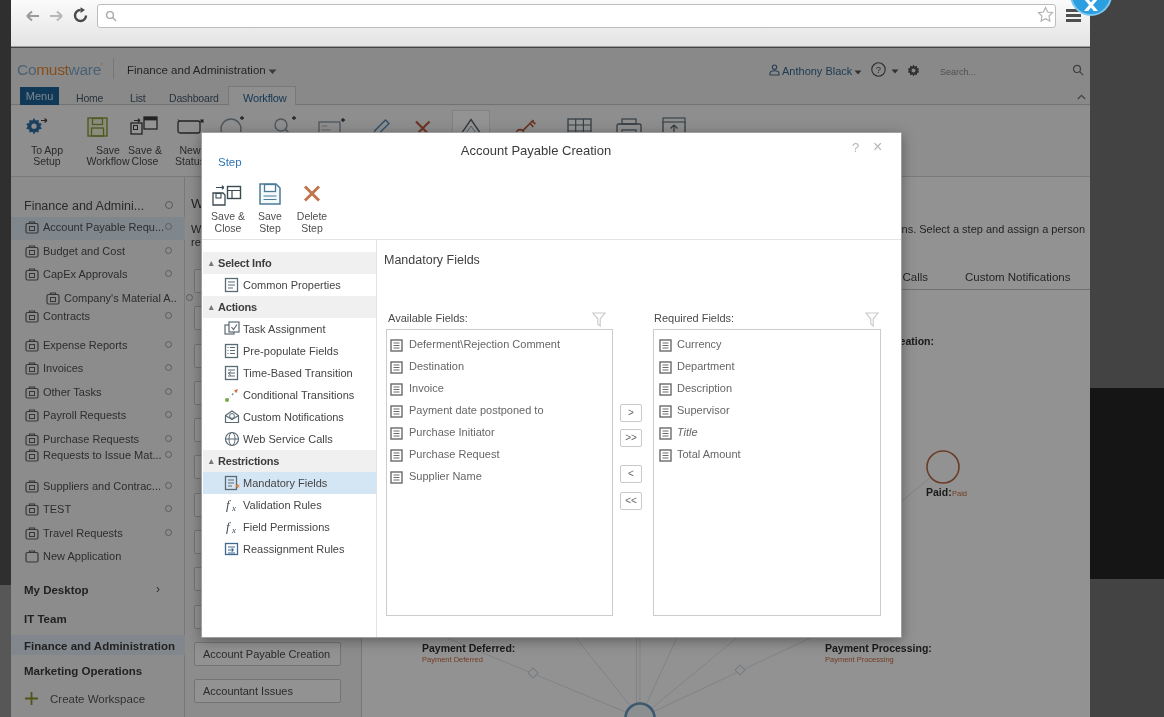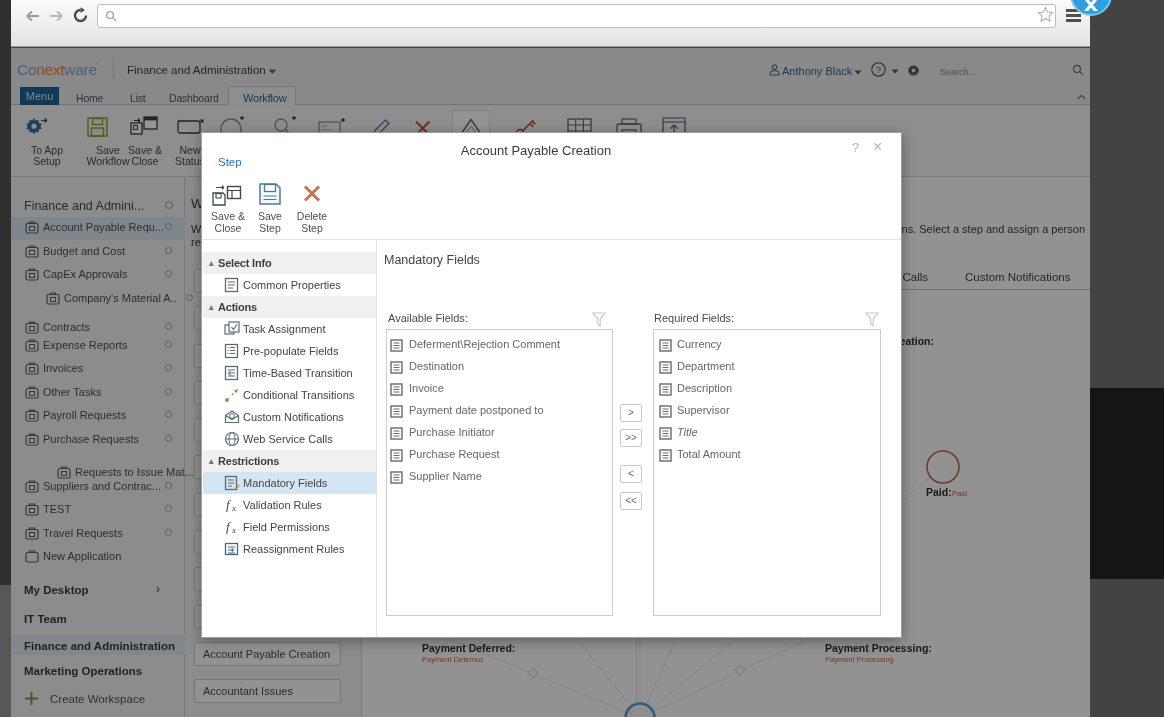--- a/index.html
+++ b/index.html
@@ -43,21 +43,21 @@
 
     <div class="abs" style="left:1055px;top:9px;width:15px;height:2.6px;background:#4f4f4f;"></div>
     <div class="abs" style="left:1055px;top:14px;width:15px;height:2.6px;background:#4f4f4f;"></div>
     <div class="abs" style="left:1055px;top:19px;width:15px;height:2.6px;background:#4f4f4f;"></div>
   </div>
 
   <div class="abs" id="app" style="left:0;top:48px;width:1079px;height:669px;background:#f1f1f1;overflow:hidden;">
 
     <div class="abs" style="left:0;top:0;width:1079px;height:57px;background:#ededed;border-bottom:1px solid #c6c6c6;"></div>
     <div class="abs" style="left:6px;top:13px;font-size:15.5px;letter-spacing:-0.3px;">
-      <span style="color:#7fa8c9;">Co</span><span style="color:#e8862d;">next</span><span style="color:#7fa8c9;">ware</span><span style="color:#e8862d;font-size:7px;vertical-align:7px;">′</span>
+      <span style="color:#7fa8c9;">Co</span><span style="color:#e8862d;">must</span><span style="color:#7fa8c9;">ware</span><span style="color:#e8862d;font-size:7px;vertical-align:7px;">′</span>
     </div>
     <div class="abs" style="left:102px;top:10px;width:1px;height:21px;background:#cccccc;"></div>
     <div class="abs" style="left:116px;top:16px;font-size:11.5px;color:#3f3f3f;">Finance and Administration</div>
     <svg class="abs" style="left:257px;top:21px;" width="9" height="6" viewBox="0 0 9 6">
         <path d="M0.5 0.5 L4.5 5 L8.5 0.5 Z" fill="#666"></path>
       </svg>
 
     <svg class="abs" style="left:758px;top:16px;" width="11" height="12" viewBox="0 0 11 12">
       <circle cx="5.5" cy="3.2" r="2.2" stroke="#4a6c8c" stroke-width="1.1" fill="none"></circle>
       <path d="M1 11 L1 9.5 Q1 6.8 5.5 6.8 Q10 6.8 10 9.5 L10 11 Z" stroke="#4a6c8c" stroke-width="1.1" fill="none"></path>
@@ -224,21 +224,21 @@
           </div>
       <div class="sbrow" style="top:238.8px;margin-left:21px;">
             <svg class="ic" width="14" height="13" viewBox="0 0 14 13">
               <rect x="1" y="2.5" width="12" height="9.5" rx="1.5" fill="none" stroke="#5f5f5f" stroke-width="1.2"></rect>
               <path d="M4.5 2.5 L4.5 1 L9.5 1 L9.5 2.5" fill="none" stroke="#5f5f5f" stroke-width="1.2"></path>
               <rect x="4.5" y="5.5" width="5" height="4" fill="none" stroke="#5f5f5f" stroke-width="1"></rect>
             </svg>
             <div class="tx">Company's Material A..</div>
             <div class="ci"></div>
           </div>
-      <div class="sbrow" style="top:268px;padding-left:16px;">
+      <div class="sbrow" style="top:257px;padding-left:16px;">
             <svg class="ic" width="14" height="13" viewBox="0 0 14 13">
               <rect x="1" y="2.5" width="12" height="9.5" rx="1.5" fill="none" stroke="#5f5f5f" stroke-width="1.2"></rect>
               <path d="M4.5 2.5 L4.5 1 L9.5 1 L9.5 2.5" fill="none" stroke="#5f5f5f" stroke-width="1.2"></path>
               <rect x="4.5" y="5.5" width="5" height="4" fill="none" stroke="#5f5f5f" stroke-width="1"></rect>
             </svg>
             <div class="tx">Contracts</div>
             <div class="ci"></div>
           </div>
       <div class="sbrow" style="top:285.8px;">
             <svg class="ic" width="14" height="13" viewBox="0 0 14 13">
@@ -278,21 +278,21 @@
           </div>
       <div class="sbrow" style="top:379.8px;">
             <svg class="ic" width="14" height="13" viewBox="0 0 14 13">
               <rect x="1" y="2.5" width="12" height="9.5" rx="1.5" fill="none" stroke="#5f5f5f" stroke-width="1.2"></rect>
               <path d="M4.5 2.5 L4.5 1 L9.5 1 L9.5 2.5" fill="none" stroke="#5f5f5f" stroke-width="1.2"></path>
               <rect x="4.5" y="5.5" width="5" height="4" fill="none" stroke="#5f5f5f" stroke-width="1"></rect>
             </svg>
             <div class="tx">Purchase Requests</div>
             <div class="ci"></div>
           </div>
-      <div class="sbrow" style="top:413px;margin-left:32px;">
+      <div class="sbrow" style="top:396px;">
             <svg class="ic" width="14" height="13" viewBox="0 0 14 13">
               <rect x="1" y="2.5" width="12" height="9.5" rx="1.5" fill="none" stroke="#5f5f5f" stroke-width="1.2"></rect>
               <path d="M4.5 2.5 L4.5 1 L9.5 1 L9.5 2.5" fill="none" stroke="#5f5f5f" stroke-width="1.2"></path>
               <rect x="4.5" y="5.5" width="5" height="4" fill="none" stroke="#5f5f5f" stroke-width="1"></rect>
             </svg>
             <div class="tx">Requests to Issue Mat...</div>
             <div class="ci"></div>
           </div>
       <div class="sbrow" style="top:426.8px;">
             <svg class="ic" width="14" height="13" viewBox="0 0 14 13">

